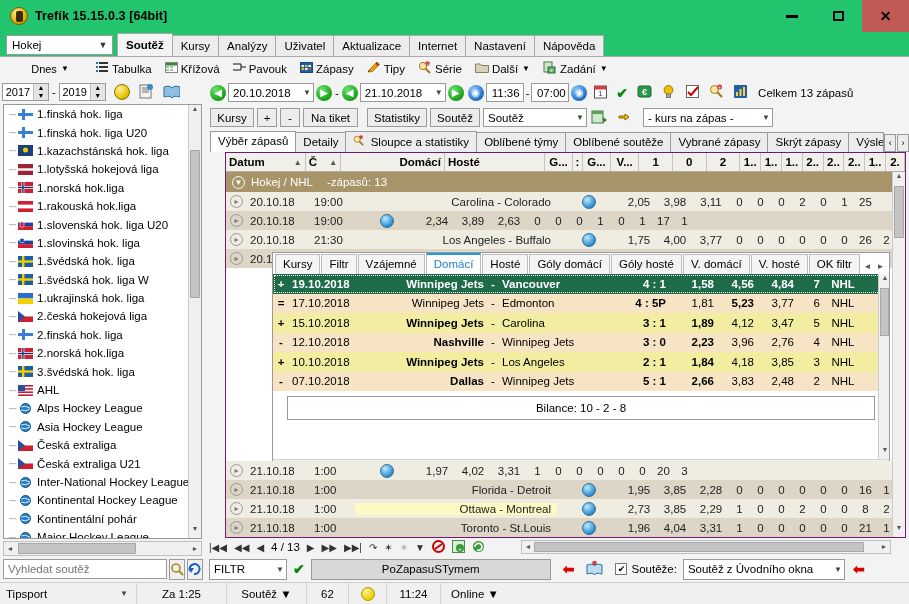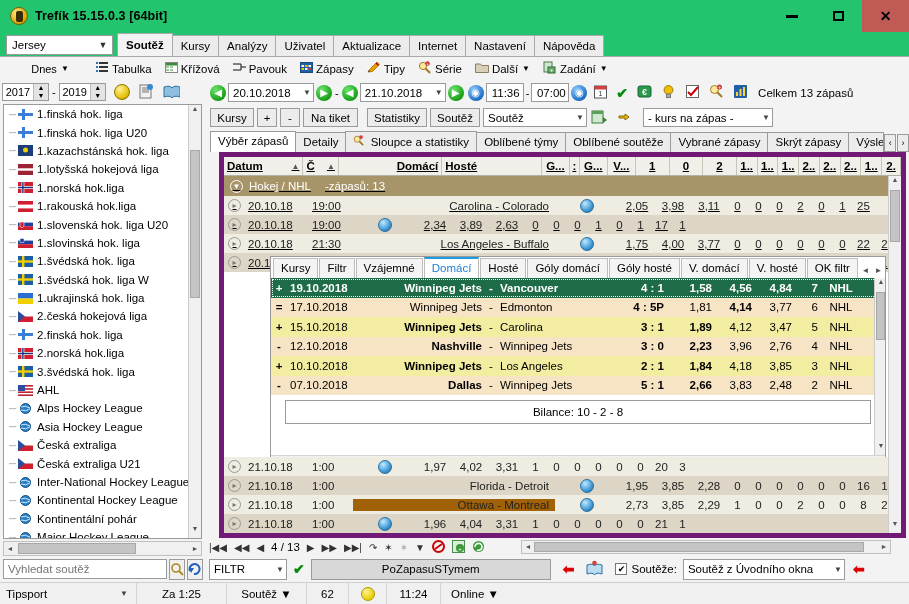--- a/index.html
+++ b/index.html
@@ -99,21 +99,21 @@
   .btnflat{ border:1px solid #9a9a9a; background:#ececec; height:19px; display:flex; align-items:center;
      padding:0 6px; font-size:11.5px; margin-right:3px;}
   
   .tabs{ display:flex; align-items:flex-end; height:22px; padding-left:5px;}
   .tab{ border:1px solid #9a9a9a; border-bottom:none; background:#ececec; font-size:11.5px;
     padding:3px 7px 3px; margin-right:-1px; line-height:13px; white-space:nowrap;}
   .tab.active{ background:#fff; font-weight:normal; padding-bottom:4px;}
   .tabarrow{ width:15px;height:18px;border:1px solid #9a9a9a;background:#ececec;
     display:flex;align-items:center;justify-content:center;font-size:9px;margin-left:1px;}
   
-  .gridwrap{ flex:1; margin:0 3px 0 14px; border:5px solid #701a75; background:#fff; display:flex; flex-direction:column; min-height:0; position:relative;text-decoration:underline;}
+  .gridwrap{ flex:1; margin:0 3px 0 20px; border:1px solid #701a75; background:#fff; display:flex; flex-direction:column; min-height:0; position:relative;}
   .ghead{ display:flex; height:19px; background:#f0efe9; border-bottom:1px solid #b4b0a4; font-weight:bold; font-size:11.5px;}
   .gh{ border-right:1px solid #c8c4b8; display:flex;align-items:center; padding:0 3px; white-space:nowrap; overflow:hidden;}
   .gh.c{ justify-content:center;}
   .gh.r{ justify-content:flex-end;}
   .grouprow{ height:20px; background:#a79468; color:#fff; display:flex; align-items:center; padding-left:6px; font-size:11.5px;}
   .grouprow .gic{ width:13px;height:13px;border:1px solid #fff; border-radius:50%; font-size:8px;
      display:flex;align-items:center;justify-content:center; margin-right:6px; color:#fff;}
   .grow{ height:19px; display:flex; align-items:center; font-size:11.5px; color:#222;}
   .grow.alt{ background:#ddd6c6;}
   .grow.norm{ background:#efece2;}
@@ -166,21 +166,21 @@
     <div class="win-btn">
         <div class="max"></div>
       </div>
     <div class="win-btn close">
         <span style="font-weight:bold;font-size:14px">✕</span>
       </div>
   </div>
 
   <div class="menurow">
     <div class="combo" id="sport-combo">
-      <span class="cv">Jersey</span>
+      <span class="cv">Hokej</span>
       <span class="arrow">▼</span>
     </div>
     <div class="menus">
       <div class="menu-item active">Soutěž</div>
       <div class="menu-item">Kursy</div>
       <div class="menu-item">Analýzy</div>
       <div class="menu-item">Uživatel</div>
       <div class="menu-item">Aktualizace</div>
       <div class="menu-item">Internet</div>
       <div class="menu-item">Nastavení</div>
@@ -814,21 +814,21 @@
                 </span>
                 <span class="cell c" style="width:36px">1,75</span>
                 <span class="cell c" style="width:36px">4,00</span>
                 <span class="cell c" style="width:36px">3,77</span>
                 <span class="cell c" style="width:21px">0</span>
                 <span class="cell c" style="width:21px">0</span>
                 <span class="cell c" style="width:21px">0</span>
                 <span class="cell c" style="width:21px">0</span>
                 <span class="cell c" style="width:21px">0</span>
                 <span class="cell c" style="width:21px">0</span>
-                <span class="cell c" style="width:21px">22</span>
+                <span class="cell c" style="width:21px">26</span>
                 <span class="cell c" style="width:21px">2</span>
               </div>
               <div class="grow alt">
                 <span class="rowic">▸</span>
                 <span class="cell" style="width:64px">20.10.18</span>
                 <span class="cell" style="width:44px">22:00</span>
                 <span class="cell" style="width:202px;justify-content:flex-end;padding-right:6px;">Winnipeg Jets - Arizona</span>
                 <span class="cell c" style="width:64px">
                   <span class="globe"></span>
                 </span>
@@ -877,21 +877,21 @@
                     <span class="cell" style="width:40px;justify-content:center;">NHL</span>
                   </div>
                   <div class="drow o">
                     <span class="cell" style="width:16px;justify-content:center;font-weight:bold;">=</span>
                     <span class="cell" style="width:78px">17.10.2018</span>
                     <span class="cell" style="width:120px;justify-content:flex-end;">Winnipeg Jets</span>
                     <span class="cell" style="width:12px;justify-content:center;">-</span>
                     <span class="cell" style="width:110px;">Edmonton</span>
                     <span class="cell" style="width:60px;justify-content:flex-end;font-weight:bold;">4 : 5P</span>
                     <span class="cell" style="width:48px;justify-content:flex-end;">1,81</span>
-                    <span class="cell" style="width:40px;justify-content:flex-end;font-weight:bold;">4,14</span>
+                    <span class="cell" style="width:40px;justify-content:flex-end;font-weight:bold;">5,23</span>
                     <span class="cell" style="width:40px;justify-content:flex-end;">3,77</span>
                     <span class="cell" style="width:26px;justify-content:flex-end;">6</span>
                     <span class="cell" style="width:40px;justify-content:center;">NHL</span>
                   </div>
                   <div class="drow y">
                     <span class="cell" style="width:16px;justify-content:center;font-weight:bold;">+</span>
                     <span class="cell" style="width:78px">15.10.2018</span>
                     <span class="cell" style="width:120px;justify-content:flex-end;font-weight:bold;">Winnipeg Jets</span>
                     <span class="cell" style="width:12px;justify-content:center;">-</span>
                     <span class="cell" style="width:110px;">Carolina</span>
@@ -993,40 +993,41 @@
                 <span class="cell c" style="width:21px">0</span>
                 <span class="cell c" style="width:21px">0</span>
                 <span class="cell c" style="width:21px">0</span>
                 <span class="cell c" style="width:21px">16</span>
                 <span class="cell c" style="width:21px">1</span>
               </div>
               <div class="grow norm">
                 <span class="rowic">▸</span>
                 <span class="cell" style="width:64px">21.10.18</span>
                 <span class="cell" style="width:44px">1:00</span>
-                <span class="cell" style="width:202px;justify-content:flex-end;padding-right:6px;background:#a16207;">Ottawa - Montreal</span>
+                <span class="cell" style="width:202px;justify-content:flex-end;padding-right:6px;background:#fef9c3;">Ottawa - Montreal</span>
                 <span class="cell c" style="width:64px">
                   <span class="globe"></span>
                 </span>
                 <span class="cell c" style="width:36px">2,73</span>
                 <span class="cell c" style="width:36px">3,85</span>
                 <span class="cell c" style="width:36px">2,29</span>
                 <span class="cell c" style="width:21px">1</span>
                 <span class="cell c" style="width:21px">0</span>
                 <span class="cell c" style="width:21px">0</span>
                 <span class="cell c" style="width:21px">2</span>
                 <span class="cell c" style="width:21px">0</span>
                 <span class="cell c" style="width:21px">0</span>
                 <span class="cell c" style="width:21px">8</span>
                 <span class="cell c" style="width:21px">2</span>
               </div>
               <div class="grow alt">
                 <span class="rowic">▸</span>
                 <span class="cell" style="width:64px">21.10.18</span>
                 <span class="cell" style="width:44px">1:00</span>
+                <span class="cell" style="width:202px;justify-content:flex-end;padding-right:6px;">Toronto - St.Louis</span>
                 <span class="cell c" style="width:64px">
                   <span class="globe"></span>
                 </span>
                 <span class="cell c" style="width:36px">1,96</span>
                 <span class="cell c" style="width:36px">4,04</span>
                 <span class="cell c" style="width:36px">3,31</span>
                 <span class="cell c" style="width:21px">1</span>
                 <span class="cell c" style="width:21px">0</span>
                 <span class="cell c" style="width:21px">0</span>
                 <span class="cell c" style="width:21px">0</span>

